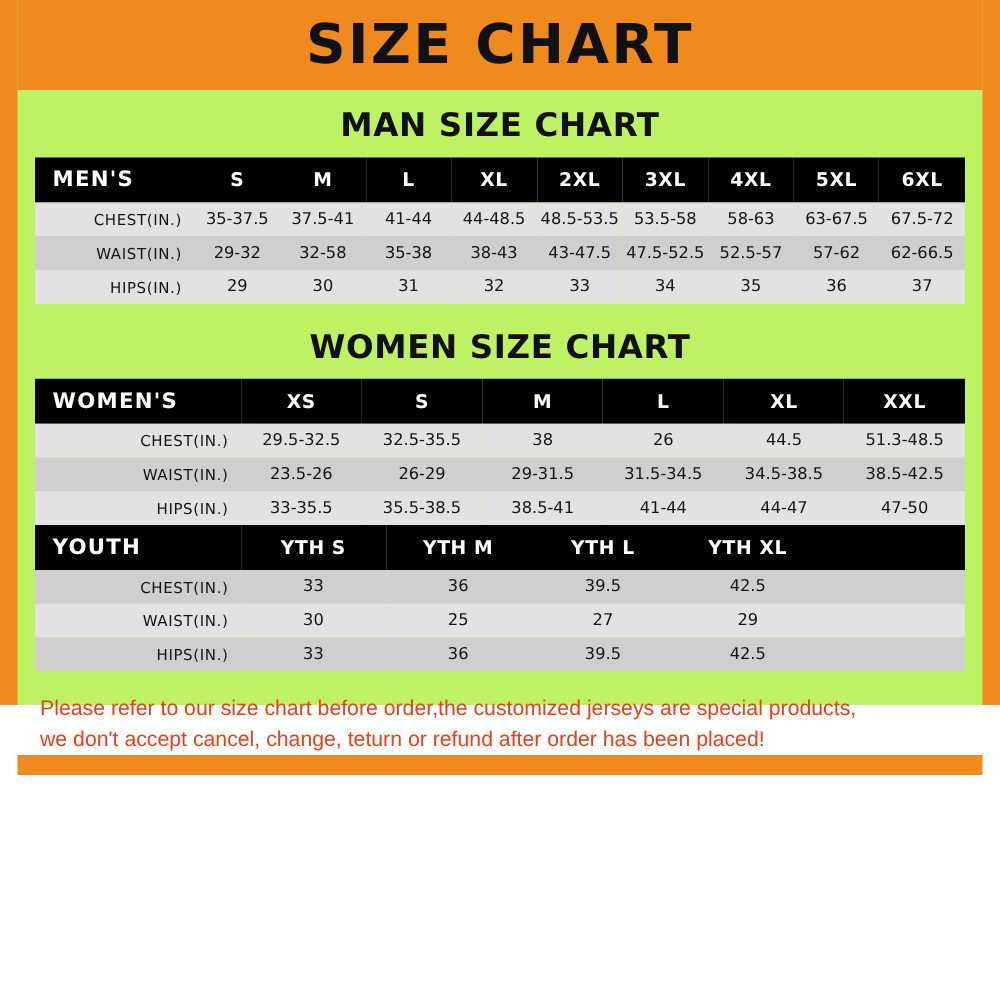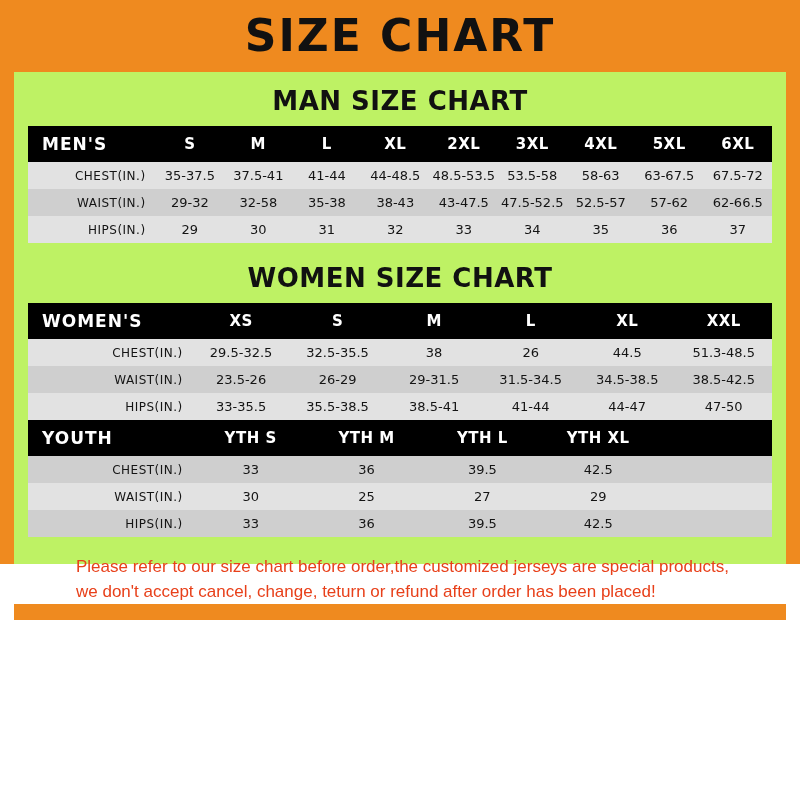--- a/index.html
+++ b/index.html
@@ -109,21 +109,21 @@
 
   .footer-note {
     margin-top: 18px;
     padding: 0 4px 0 4px;
     color: #e8401a;
     font-family: "Liberation Sans", sans-serif;
     font-size: 17px;
     line-height: 1.45;
     text-align: left;
   }
-  .footer-note .line { display: block; white-space: nowrap; margin-left: 44px; }
+  .footer-note .line { display: block; white-space: nowrap; }
   .footer-bar {
     background: #ef8a1f;
     height: 16px;
     flex: 0 0 auto;
     margin-top: auto;
   }
 </style>
 </head>
 <body>
 

